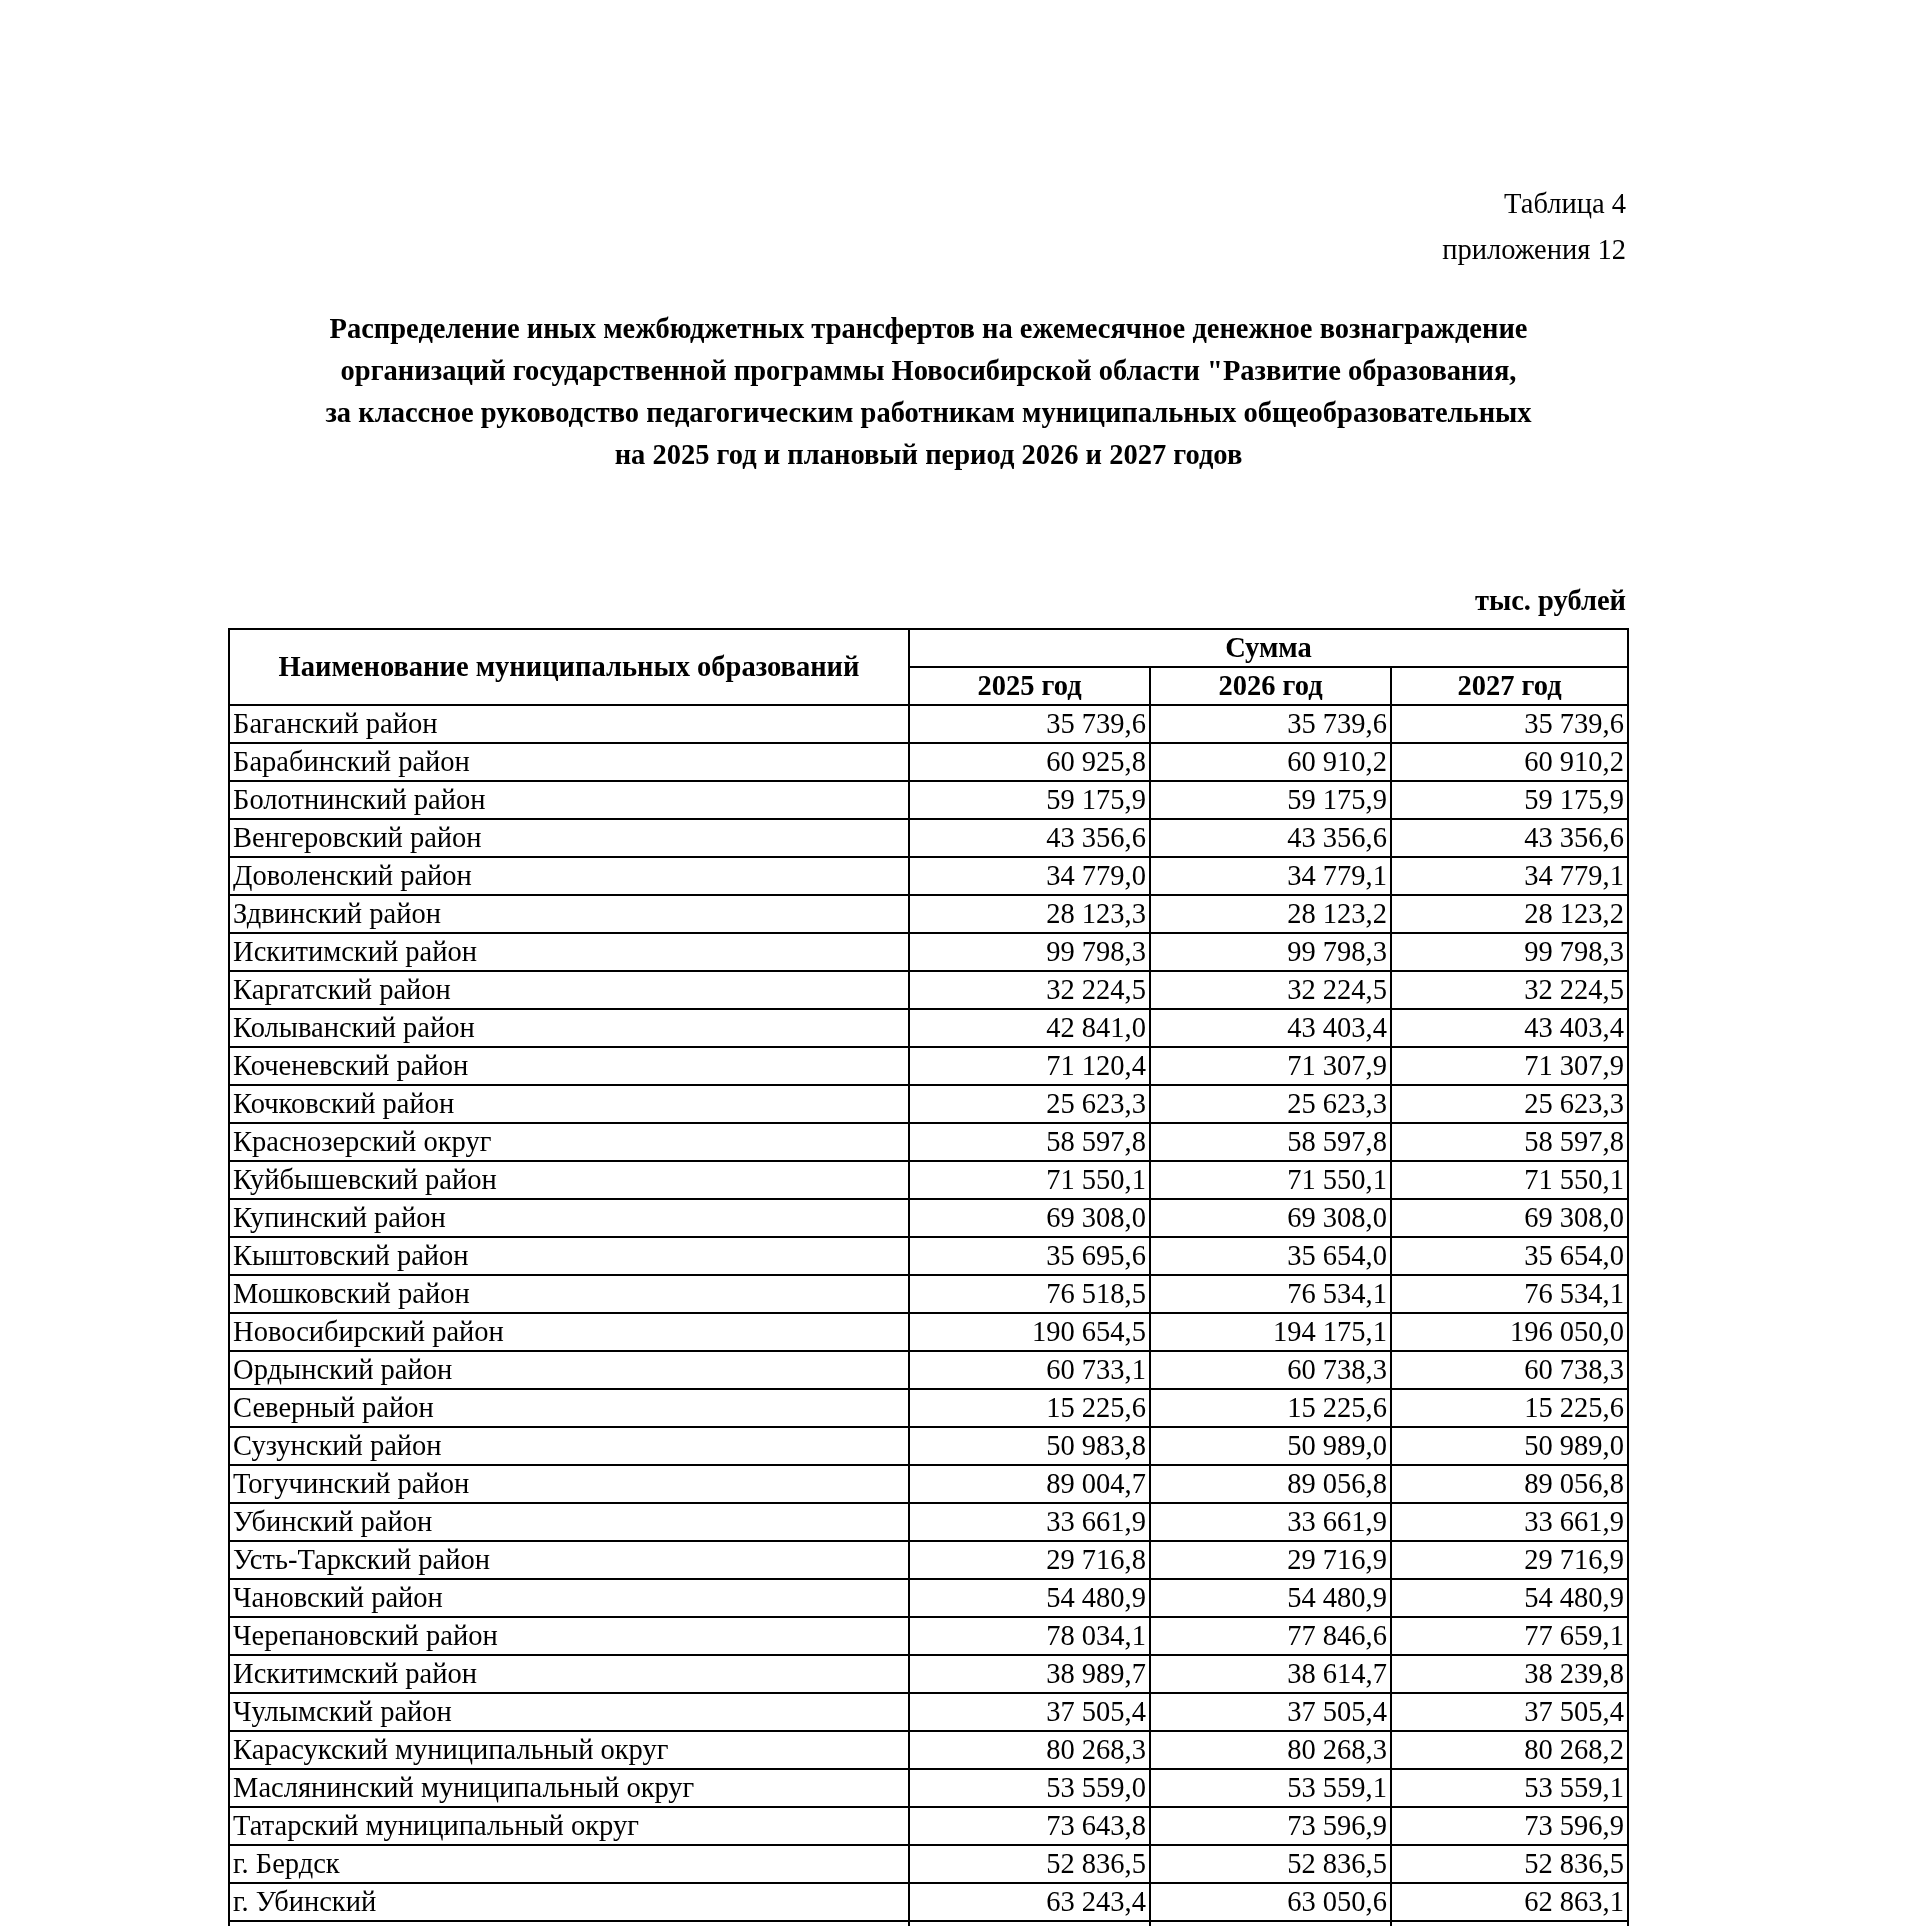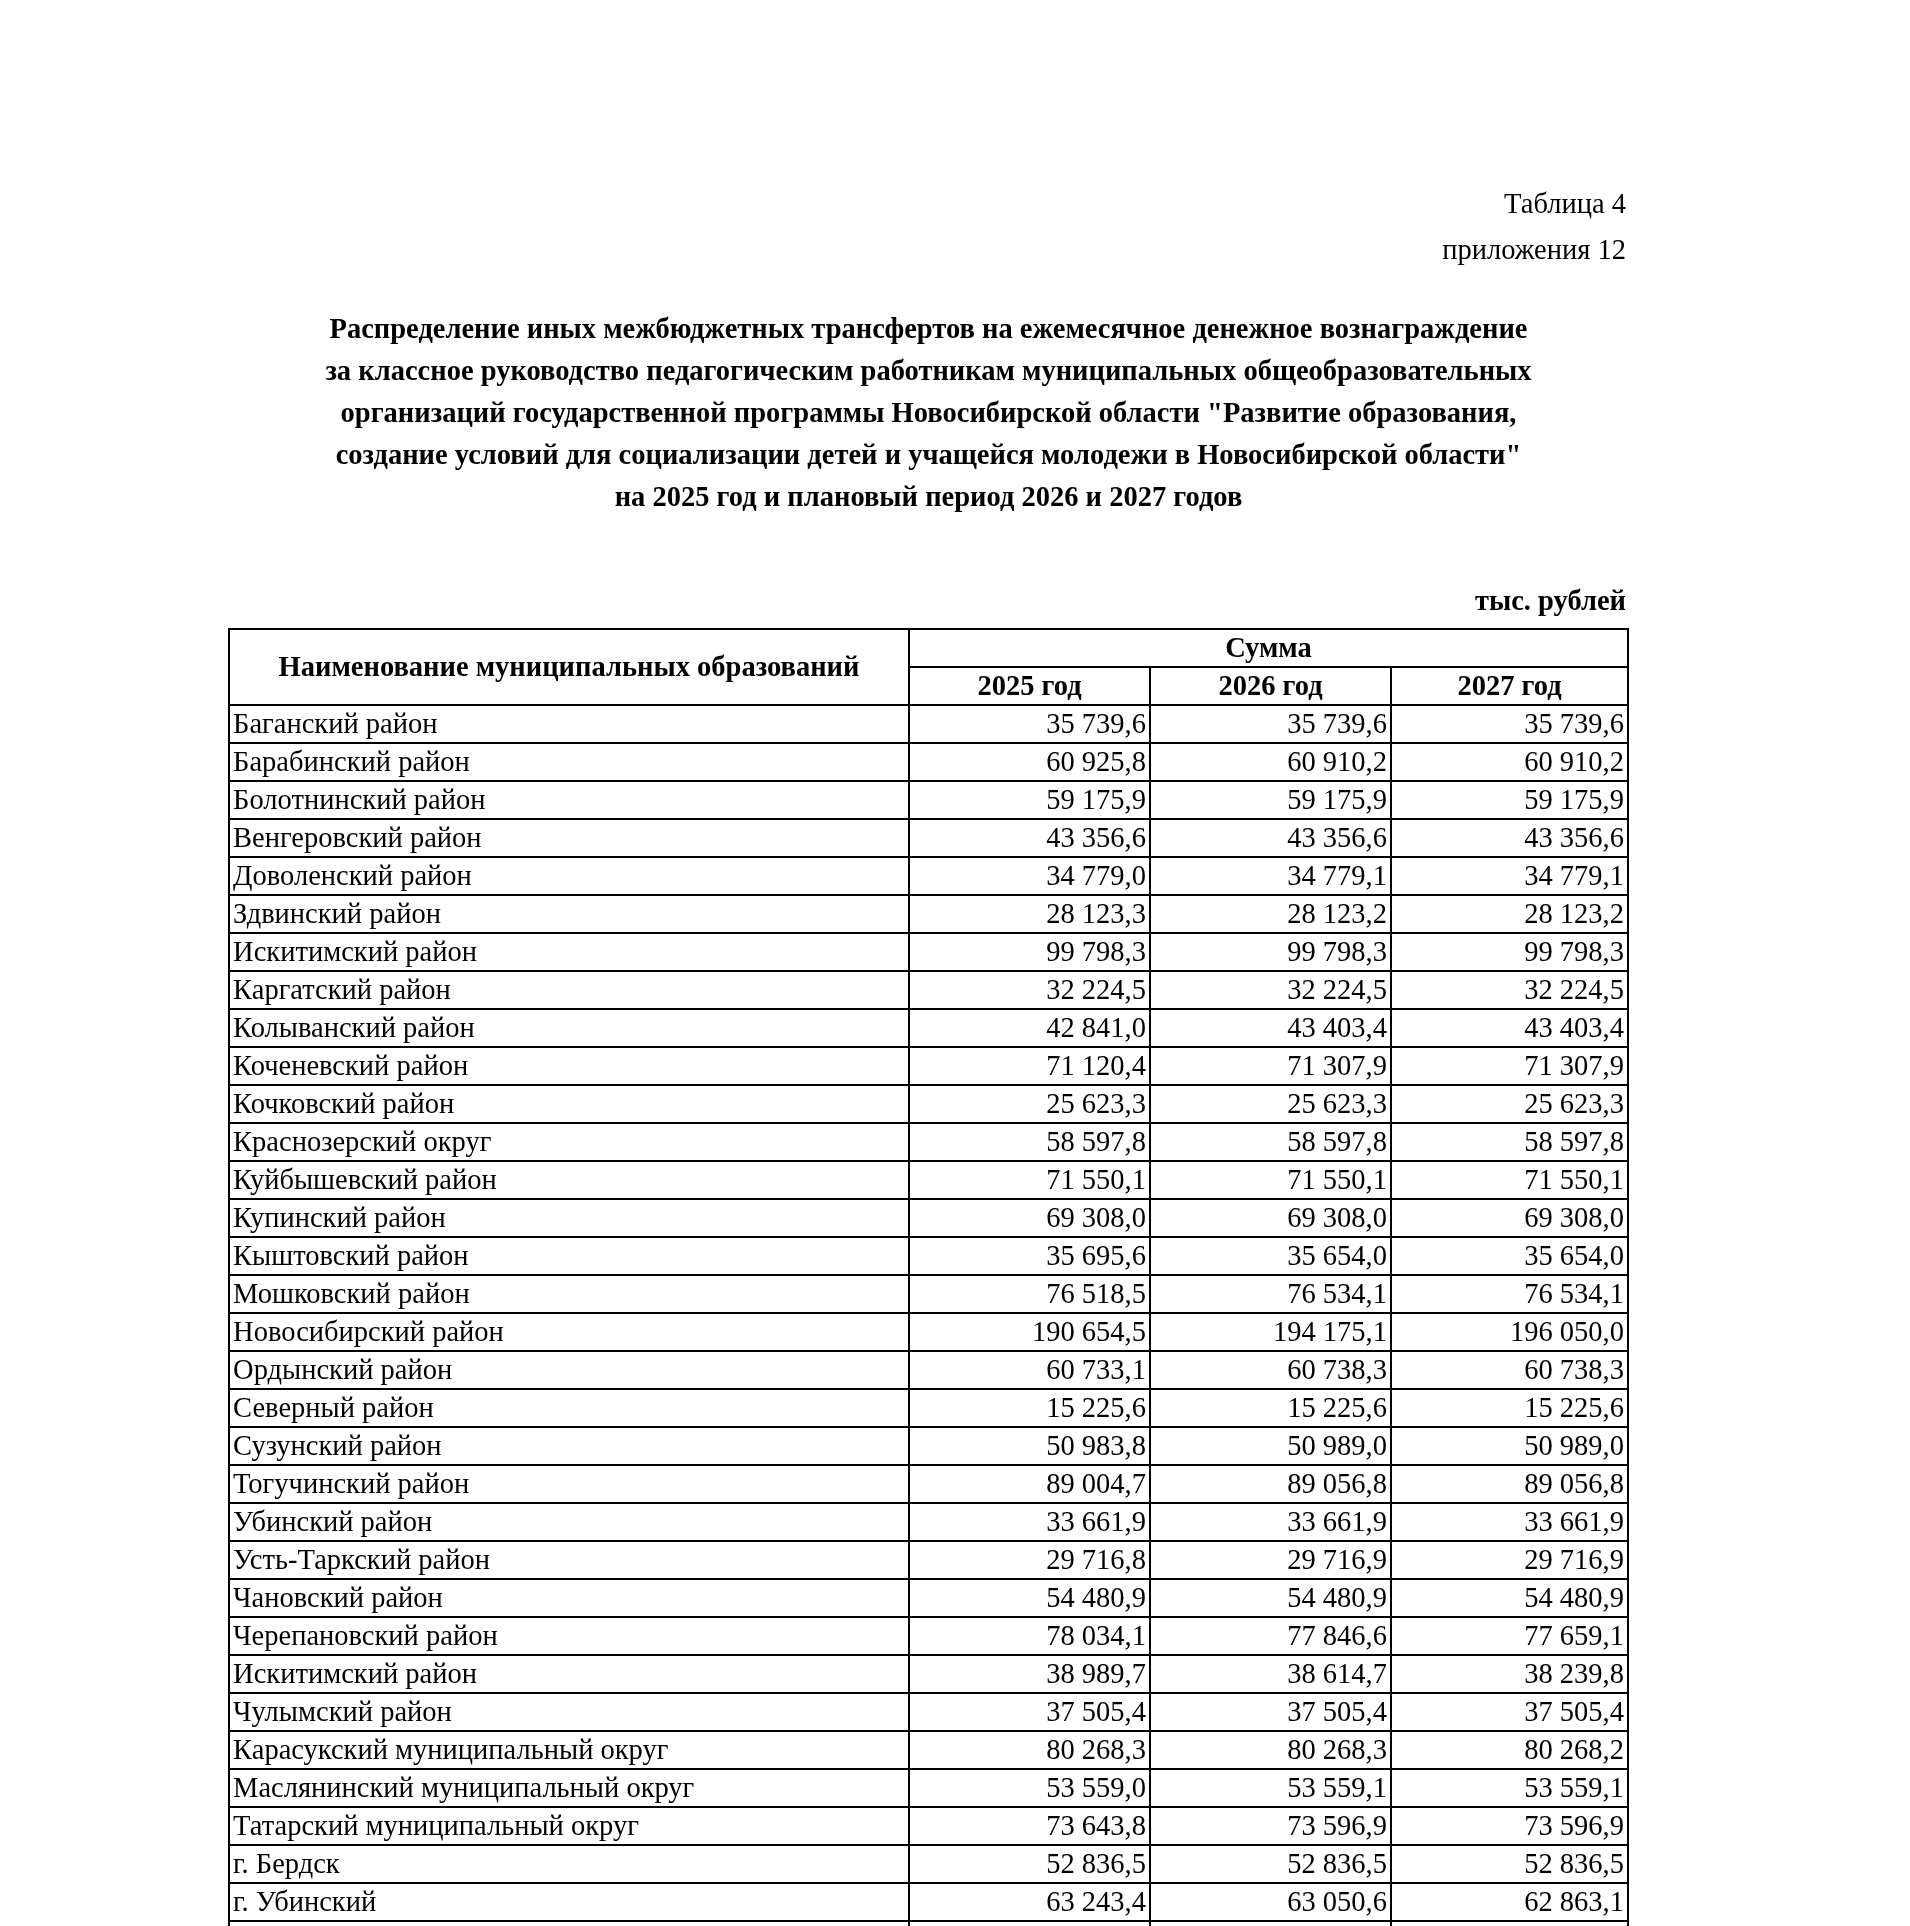--- a/index.html
+++ b/index.html
@@ -42,23 +42,22 @@
   col.c4 { width: 237px; }
 </style>
 </head>
 <body>
 
 <div class="right-note" id="note1">Таблица 4</div>
 <div class="right-note" id="note2">приложения 12</div>
 
 <div class="title">
   <div>Распределение иных межбюджетных трансфертов на ежемесячное денежное вознаграждение</div>
+  <div>организаций государственной программы Новосибирской области "Развитие образования,</div>
   <div>за классное руководство педагогическим работникам муниципальных общеобразовательных</div>
-  <div>организаций государственной программы Новосибирской области "Развитие образования,</div>
-  <div>создание условий для социализации детей и учащейся молодежи в Новосибирской области"</div>
   <div>на 2025 год и плановый период 2026 и 2027 годов</div>
 </div>
 
 <div class="units">тыс. рублей</div>
 
 <table class="main">
   <colgroup>
     <col class="c1">
       <col class="c2">
       <col class="c3">

